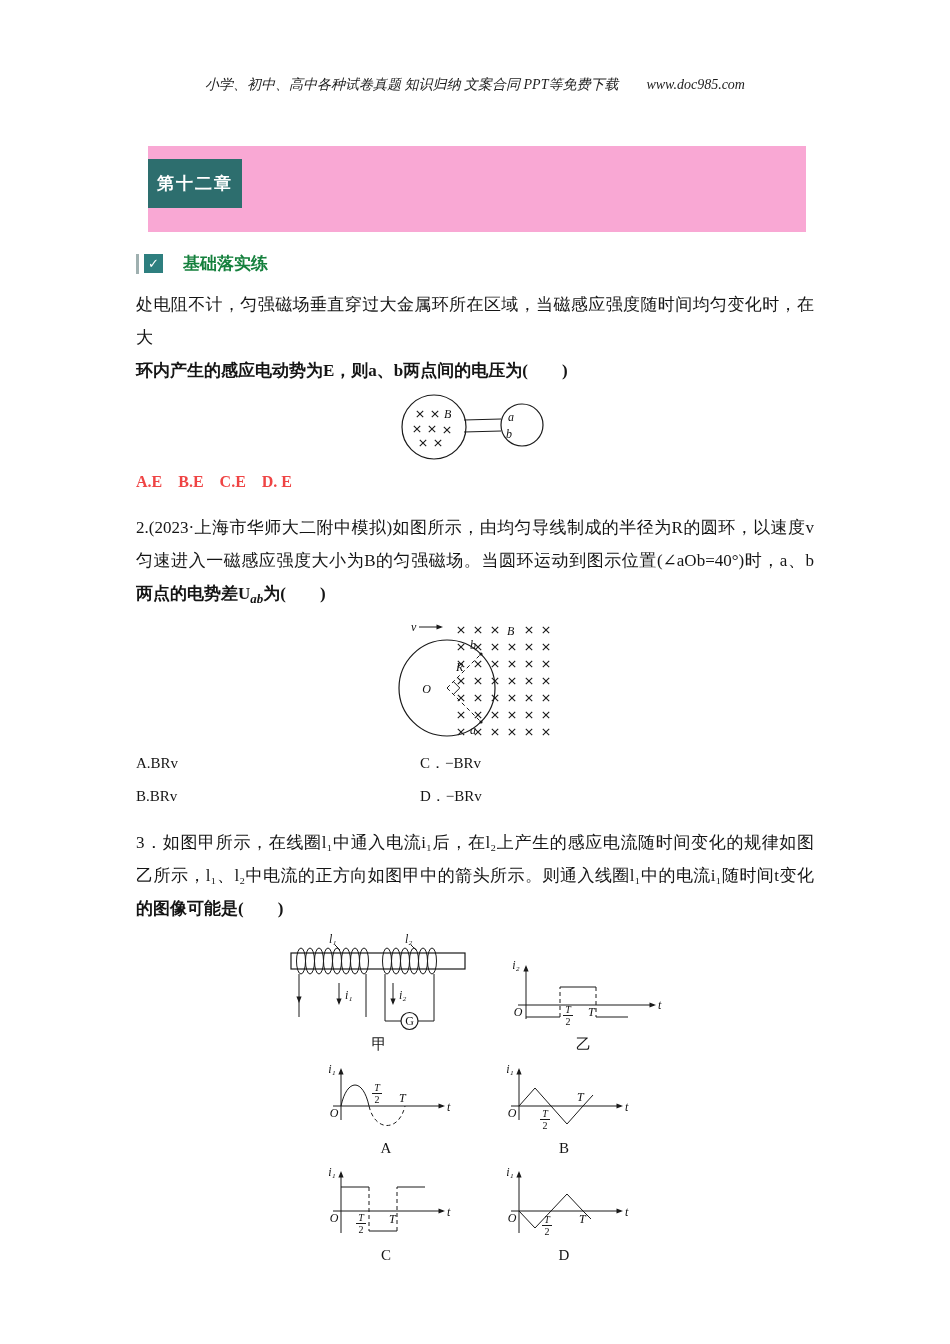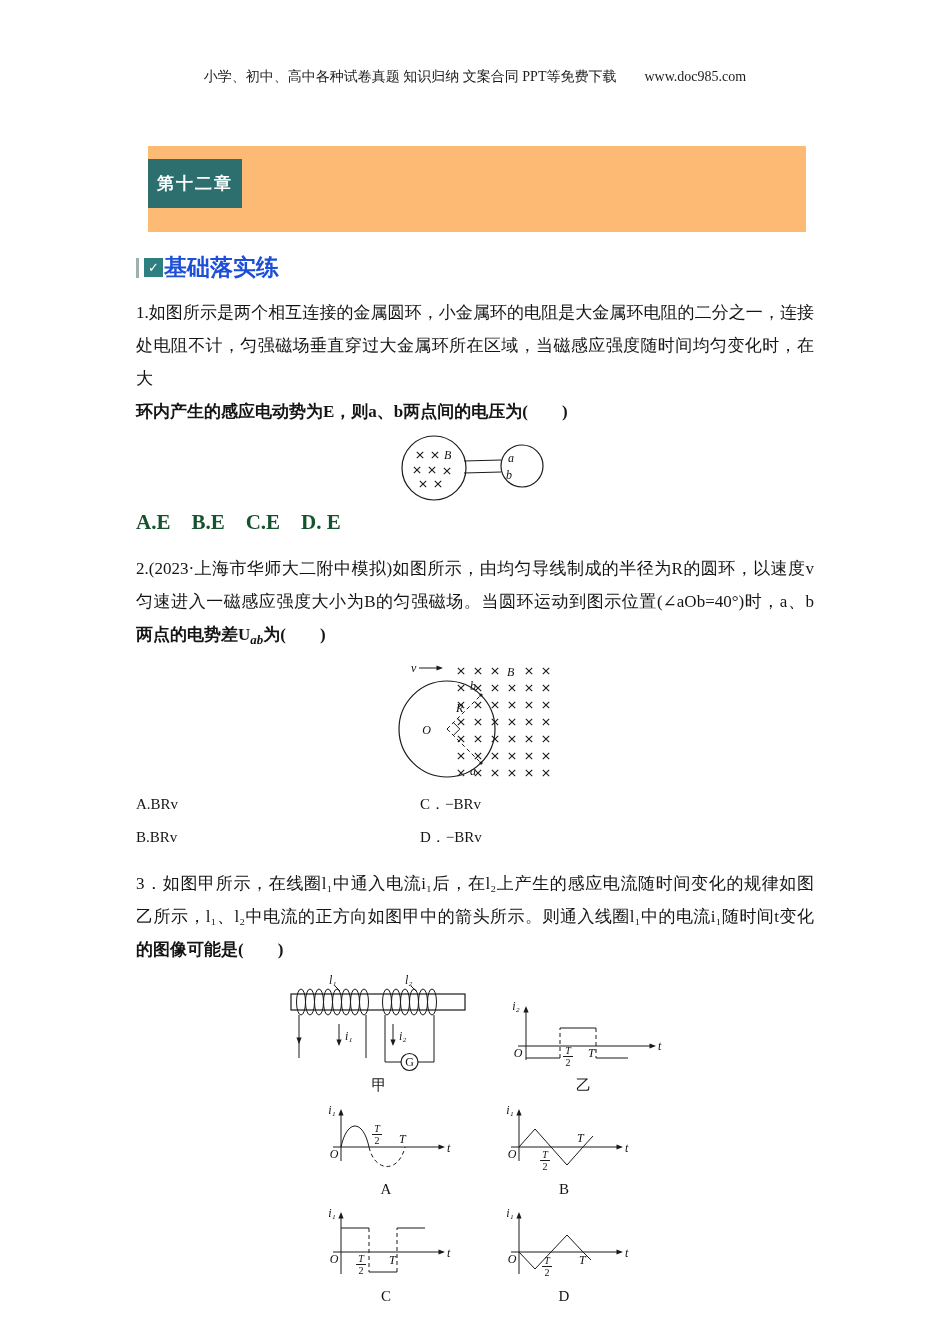--- a/index.html
+++ b/index.html
@@ -1,31 +1,31 @@
 <!DOCTYPE html>
 <html><head>
 <meta charset="utf-8">
 <style>
   html,body{margin:0;padding:0;}
   body{width:950px;height:1344px;background:#fff;font-family:"Liberation Serif","DejaVu Serif",serif;color:#111;position:relative;overflow:hidden;}
-  .banner{position:absolute;top:68px;left:0;width:100%;text-align:center;font-size:14px;color:#1c1c1c;}
+  .banner{position:absolute;top:76px;left:0;width:100%;text-align:center;font-size:14px;color:#1c1c1c;font-style:italic;}
   .banner .gap{display:inline-block;width:28px;}
   .content{position:absolute;left:136px;top:146px;width:678px;}
-  .band{position:relative;height:86px;background:#fdba74;margin:0 8px 0 12px;}
+  .band{position:relative;height:86px;background:#f9a8d4;margin:0 8px 0 12px;}
   .chapter-box{position:absolute;left:0;top:13px;width:94px;height:49px;background:#2d6e6e;color:#fff;display:flex;align-items:center;justify-content:center;font-size:17px;font-weight:bold;font-family:"Liberation Sans","DejaVu Sans",sans-serif;letter-spacing:2px;}
   .band-title{position:absolute;left:126px;top:13px;height:49px;display:flex;align-items:center;font-size:21px;font-weight:bold;color:#0d2525;font-family:"Liberation Sans","DejaVu Sans",sans-serif;letter-spacing:.5px;white-space:nowrap;}
   .section-head{margin-top:20px;display:flex;align-items:center;}
   .sh-bar{width:3px;height:20px;background:#9fb0b0;margin-right:5px;}
   .sh-check{width:19px;height:19px;background:#2e7f7f;color:#fff;font-size:13px;line-height:19px;text-align:center;font-family:"DejaVu Sans",sans-serif;}
-  .sh-title{font-size:23px;font-weight:bold;font-family:"Liberation Sans","DejaVu Sans",sans-serif;margin-left:1px;color:#1d4ed8;}
+  .sh-title{font-size:17px;font-weight:bold;font-family:"Liberation Sans","DejaVu Sans",sans-serif;margin-left:20px;color:#15803d;}
   .qtext{margin-top:13px;font-size:17px;line-height:33px;color:#151515;}
   .pline{text-align:justify;text-align-last:justify;}
   .pline.last{text-align:justify;text-align-last:left;font-weight:bold;}
   .figwrap{display:flex;justify-content:center;margin:3px 0;}
-  .opts{font-size:21px;line-height:33px;color:#14532d;}
+  .opts{font-size:16px;line-height:33px;color:#ef4444;}
   .optgrid{display:grid;grid-template-columns:284px 1fr;font-size:15px;line-height:33px;margin-top:2px;color:#151515;}
   .figrow{display:flex;justify-content:center;align-items:flex-end;margin-top:8px;}
   .figrow.coils{gap:32px;}
   .figrow.small{gap:48px;}
   .figure{display:flex;flex-direction:column;align-items:center;}
   .figcap{font-size:15px;margin-top:2px;color:#151515;}
   .sub{font-size:13px;vertical-align:-4px;font-style:italic;}
   svg{overflow:visible;}
   svg text{font-size:12px;font-style:italic;fill:#111;font-family:"Liberation Serif","DejaVu Serif",serif;}
   svg text.up{font-style:normal;}
@@ -60,21 +60,20 @@
       </div>
     </div>
 
     <div class="section-head">
       <div class="sh-bar"></div>
       <div class="sh-check">✓</div>
       <div class="sh-title">基础落实练</div>
     </div>
 
     <div class="qtext">
-      <div class="pline">1.如图所示是两个相互连接的金属圆环，小金属环的电阻是大金属环电阻的二分之一，连接</div>
       <div class="pline">处电阻不计，匀强磁场垂直穿过大金属环所在区域，当磁感应强度随时间均匀变化时，在大</div>
       <div class="pline last">环内产生的感应电动势为E，则a、b两点间的电压为(　　)</div>
     </div>
 
     <div class="figwrap">
       <svg width="170" height="72" viewBox="0 0 170 72">
         <circle cx="44" cy="37" r="32" class="ln"></circle>
         <circle cx="132" cy="35" r="21" class="ln"></circle>
         <line x1="74" y1="30" x2="111" y2="29" class="lnt"></line>
         <line x1="74" y1="42" x2="111" y2="41" class="lnt"></line>

